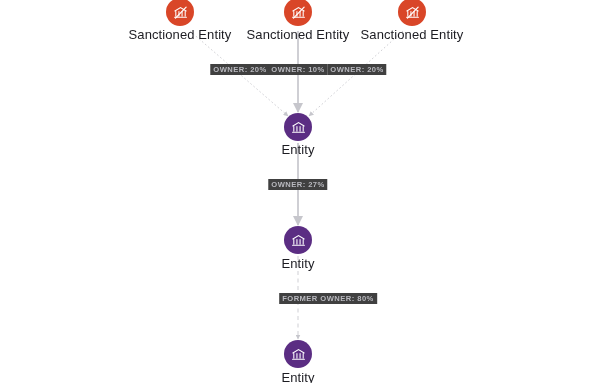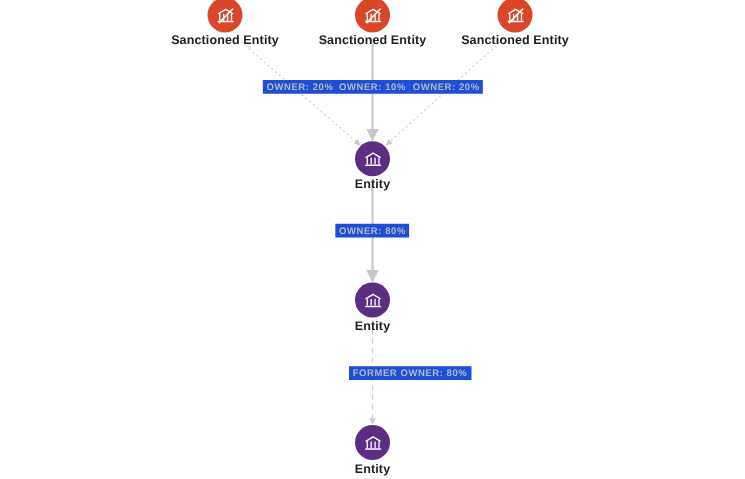--- a/index.html
+++ b/index.html
@@ -34,36 +34,36 @@
     align-items: center;
     justify-content: center;
     box-sizing: border-box;
   }
   .node.sanctioned { background: #d94628; }
   .node.entity { background: #5b2d83; }
   .node svg { display: block; }
   .node-label {
     position: absolute;
     white-space: nowrap;
-    font-size: 10px;
-    font-weight: bold;
+    font-size: 13px;
+    font-weight: normal;
     color: #1c1c22;
     letter-spacing: 0.1px;
     transform: translateX(-50%);
     text-align: left;
   }
   .edge-label {
     position: absolute;
     white-space: nowrap;
     font-size: 7.6px;
     font-weight: bold;
     color: #b9b9bf;
     letter-spacing: 0.45px;
     transform: translateX(-50%);
-    background: #1d4ed8;
+    background: #404040;
     padding: 1px 3px;
     text-align: center;
   }
 </style>
 </head>
 <body>
 
 <div id="graph-canvas">
 
   <svg id="edge-layer" viewBox="0 0 596 383" xmlns="http://www.w3.org/2000/svg">
@@ -125,21 +125,21 @@
           <svg width="15" height="15" viewBox="0 0 24 24" fill="none" stroke="#ffffff" stroke-width="1.7" stroke-linecap="round">
             <path d="M3 9.5 L12 4 L21 9.5 M4.5 10.5 L4.5 17.5 M9.5 10.5 L9.5 17.5 M14.5 10.5 L14.5 17.5 M19.5 10.5 L19.5 17.5 M2.5 19.5 L21.5 19.5"></path>
           </svg>
         </span>
       </div>
     </div>
   <div id="labels-layer">
       <div class="edge-label" style="left: 240px; top: 64px;">OWNER: 20%</div>
       <div class="edge-label" style="left: 298px; top: 64px;">OWNER: 10%</div>
       <div class="edge-label" style="left: 357px; top: 64px;">OWNER: 20%</div>
-      <div class="edge-label" style="left: 298px; top: 179px;">OWNER: 80%</div>
+      <div class="edge-label" style="left: 298px; top: 179px;">OWNER: 27%</div>
       <div class="edge-label" style="left: 298px; top: 293px; margin-left: 30px;">FORMER OWNER: 80%</div>
       <div class="node-label" style="left: 180px; top: 27px;">Sanctioned Entity</div>
       <div class="node-label" style="left: 298px; top: 27px;">Sanctioned Entity</div>
       <div class="node-label" style="left: 412px; top: 27px;">Sanctioned Entity</div>
       <div class="node-label" style="left: 298px; top: 142px;">Entity</div>
       <div class="node-label" style="left: 298px; top: 256px;">Entity</div>
       <div class="node-label" style="left: 298px; top: 370px;">Entity</div>
     </div>
 
 </div>

